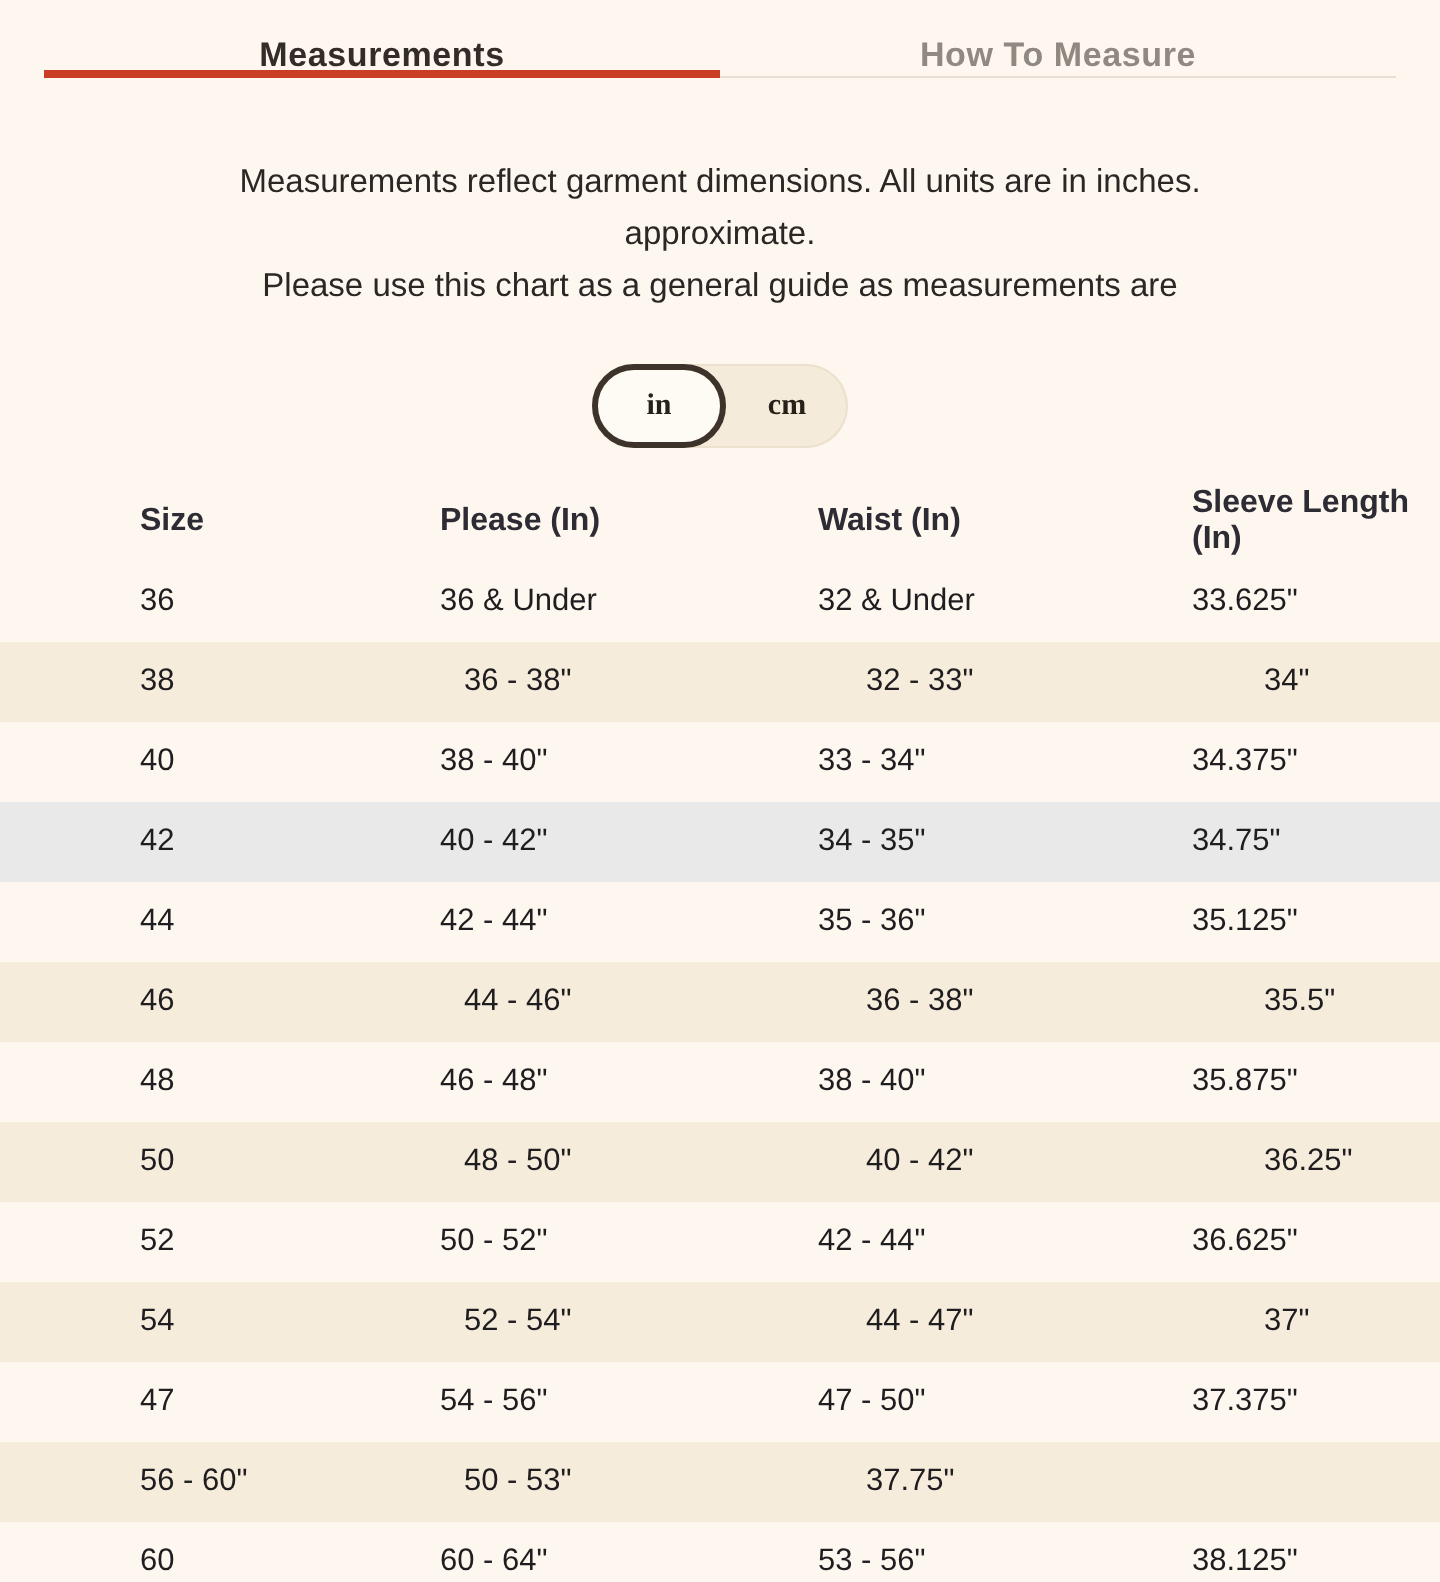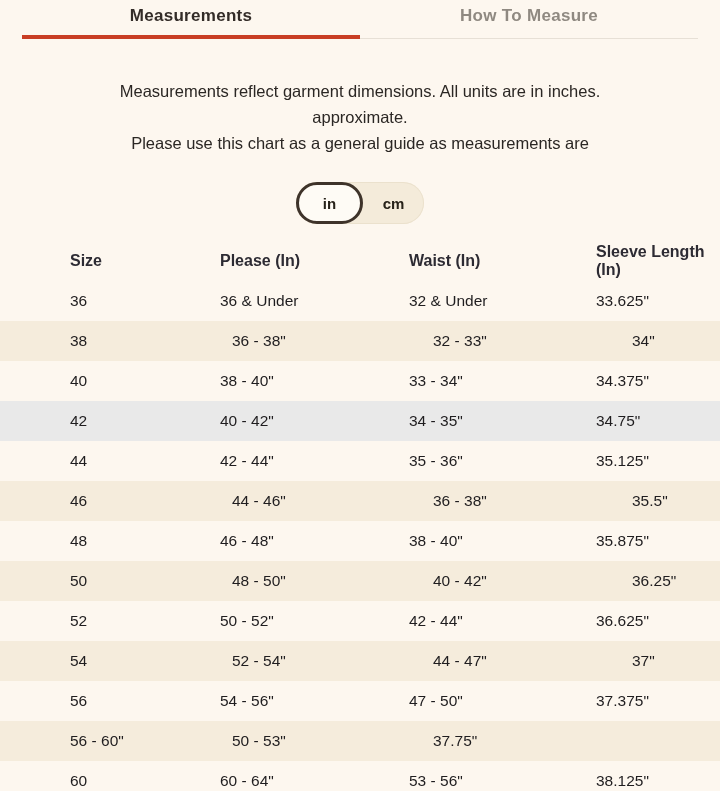--- a/index.html
+++ b/index.html
@@ -24,21 +24,21 @@
     left: 0; right: 0; bottom: 0;
     height: 1px;
     background: #e7e0d6;
   }
   .tab {
     flex: 1;
     text-align: center;
     font-size: 17px;
     font-weight: 700;
     letter-spacing: 0.3px;
-    padding-top: 6px;
+    padding-top: 18px;
     cursor: pointer;
   }
   .tab-active { color: #332c28; }
   .tab-inactive { color: #8f8981; }
   .tab-indicator {
     position: absolute;
     left: 0; bottom: 0;
     width: 50%;
     height: 4px;
     background: #c93e24;
@@ -71,20 +71,21 @@
   .toggle-opt {
     flex: 1;
     display: flex;
     align-items: center;
     justify-content: center;
     font-size: 15px;
     font-weight: 700;
     color: #272219;
     cursor: pointer;
     box-sizing: border-box;
+    font-family: Liberation Serif, serif;
   }
   .toggle-opt.selected {
     background: #fefbf5;
     border: 3px solid #3e332a;
     border-radius: 22px;
   }
   
   .size-table { margin-top: 17px; }
   .trow {
     display: grid;
@@ -192,21 +193,21 @@
         <div>42 - 44"</div>
         <div>36.625"</div>
       </div>
       <div class="trow alt">
         <div>54</div>
         <div>52 - 54"</div>
         <div>44 - 47"</div>
         <div>37"</div>
       </div>
       <div class="trow">
-        <div>56</div>
+        <div>47</div>
         <div>54 - 56"</div>
         <div>47 - 50"</div>
         <div>37.375"</div>
       </div>
       <div class="trow alt">
         <div>56 - 60"</div>
         <div>50 - 53"</div>
         <div>37.75"</div>
       </div>
       <div class="trow">

